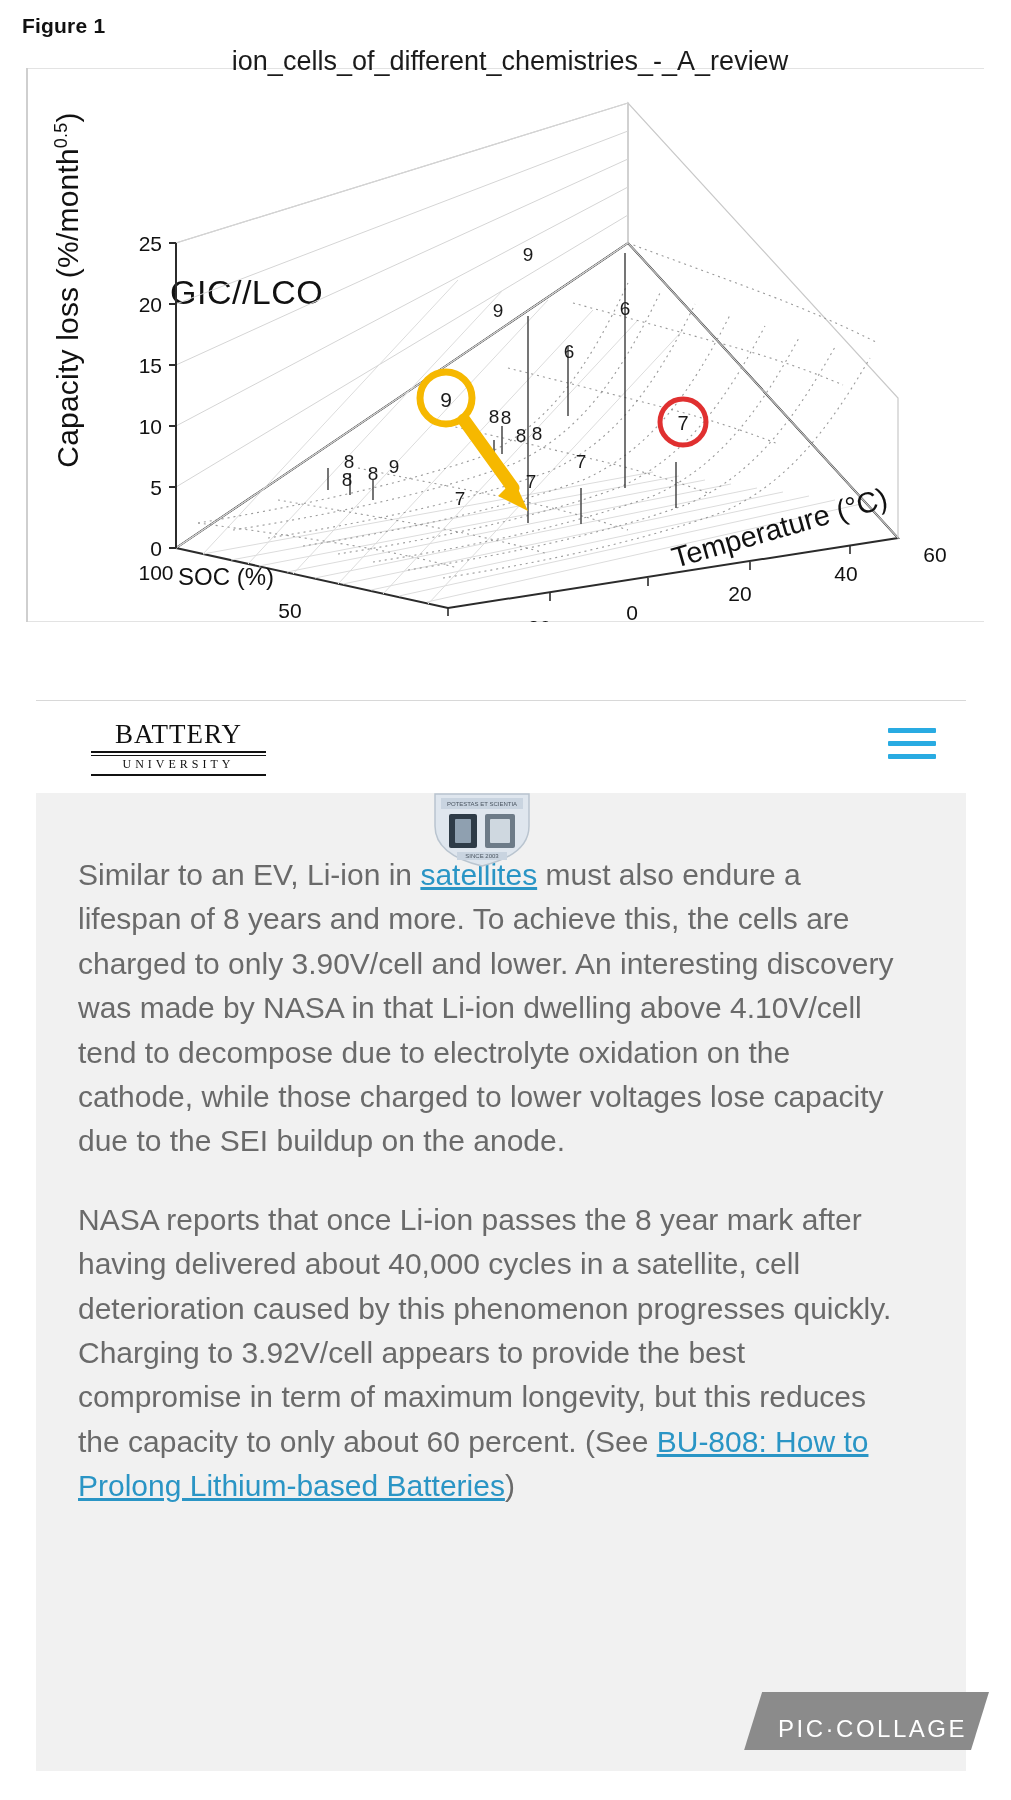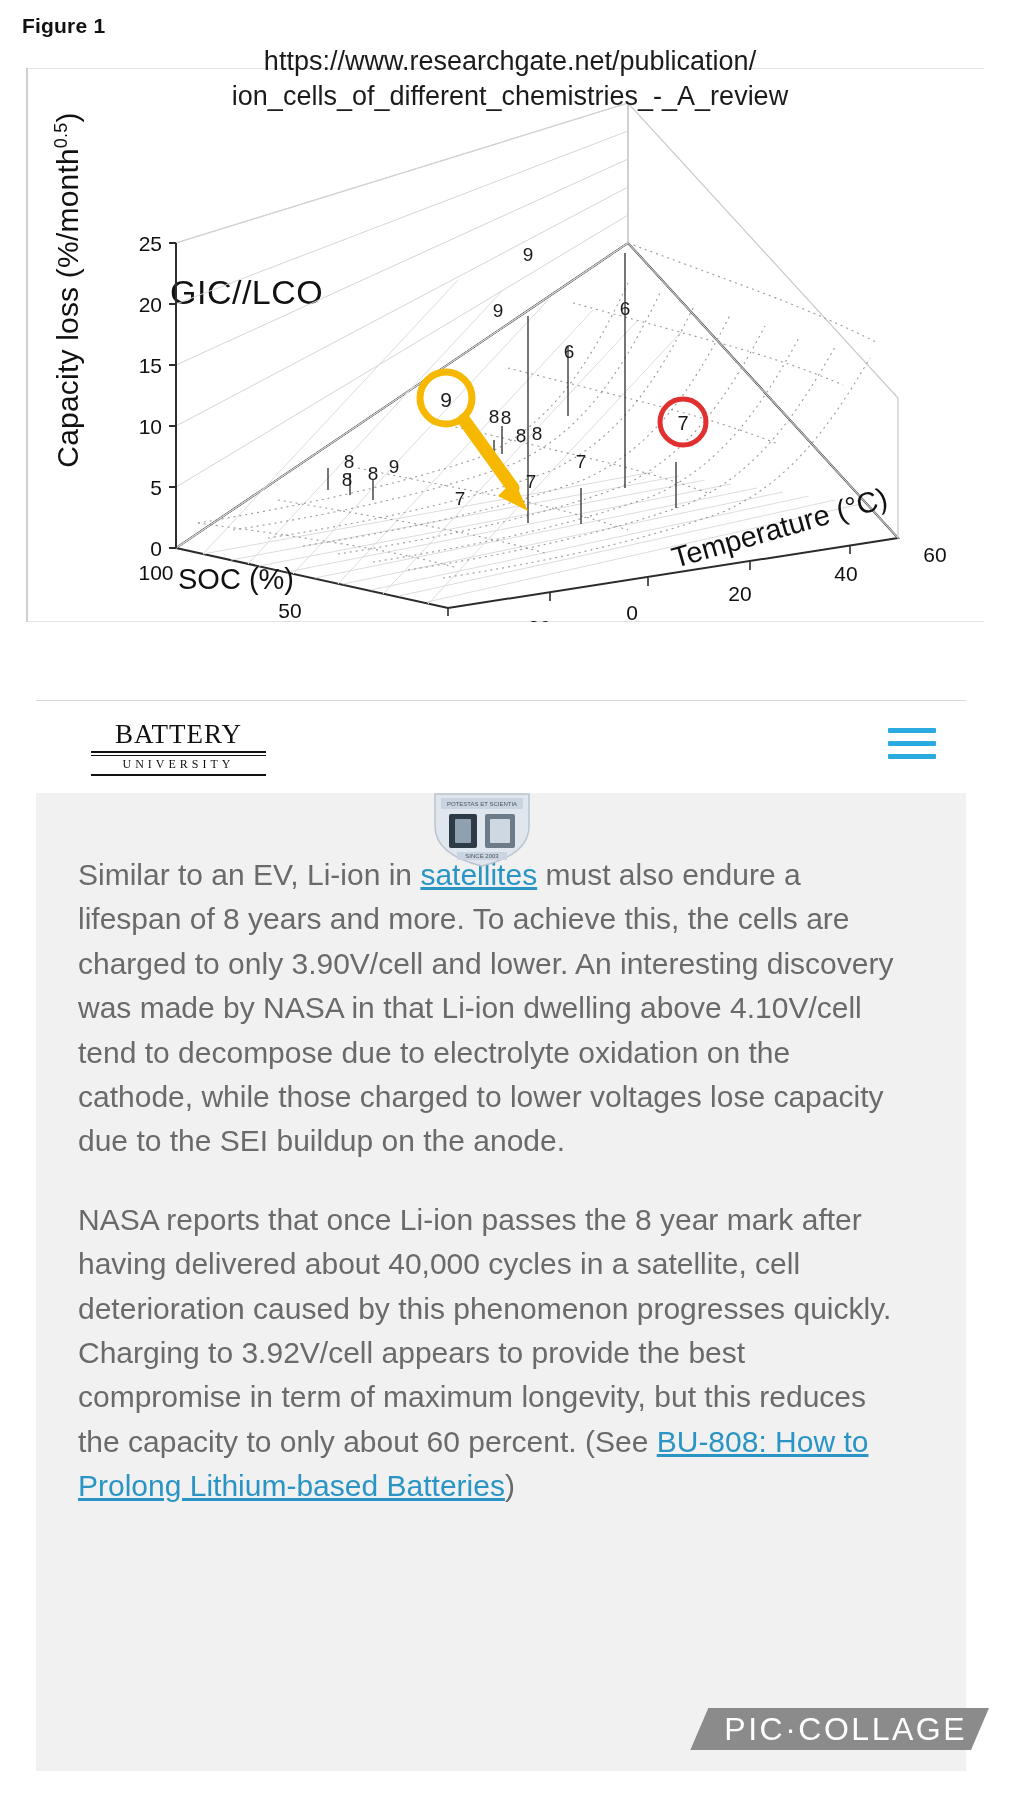--- a/index.html
+++ b/index.html
@@ -86,21 +86,21 @@
     position: absolute;
     left: 0; top: 0;
     width: 958px;
     height: 554px;
   }
 
   .axis-label-soc {
     position: absolute;
     left: 150px;
     top: 495px;
-    font-size: 29px;
+    font-size: 24px;
     color: #111;
   }
   .axis-label-temp {
     position: absolute;
     left: 640px;
     top: 475px;
     font-size: 29px;
     color: #111;
     transform: rotate(-16deg);
     transform-origin: left top;
@@ -208,37 +208,36 @@
     color: #2a95c5;
     text-decoration: underline;
   }
 
   
   .watermark {
     position: absolute;
     right: 22px;
     bottom: 50px;
     height: 42px;
-    padding: 0 22px 0 34px;
+    padding: 16px 22px 0 34px;
     background: #8b8b8b;
     color: #ffffff;
-    font-size: 32px;
+    font-size: 24px;
     letter-spacing: 2.5px;
     display: flex;
     align-items: center;
     clip-path: polygon(18px 0, 100% 0, calc(100% - 18px) 100%, 0 100%);
   }
 </style>
 </head>
 <body>
 
 <div class="figure-label">Figure 1</div>
 
 <div class="top-url">
-  <div>https://www.researchgate.net/publication/</div>
   <div>ion_cells_of_different_chemistries_-_A_review</div>
 </div>
 
 <div class="chart-card">
   <div class="inner-frame"></div>
 
   <div class="ylabel">
     Capacity loss (%/month<sup>0.5</sup>)
   </div>
 

